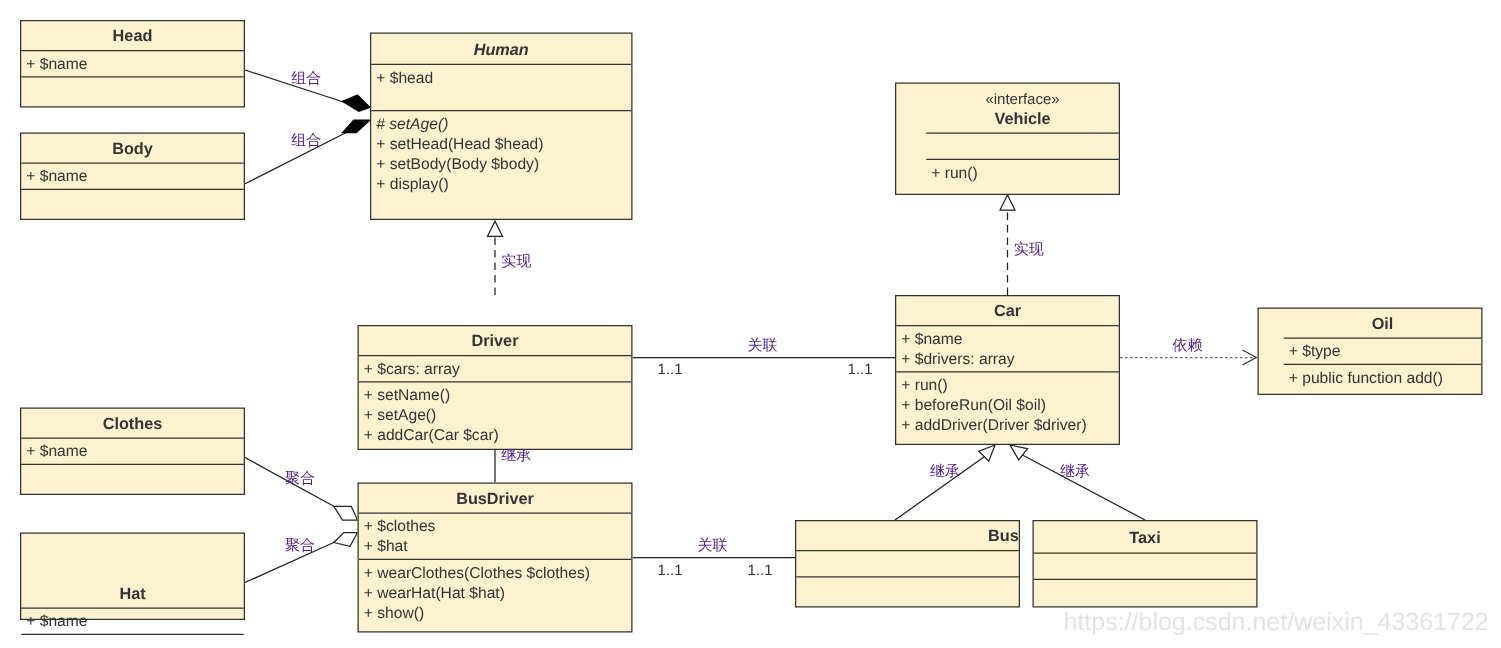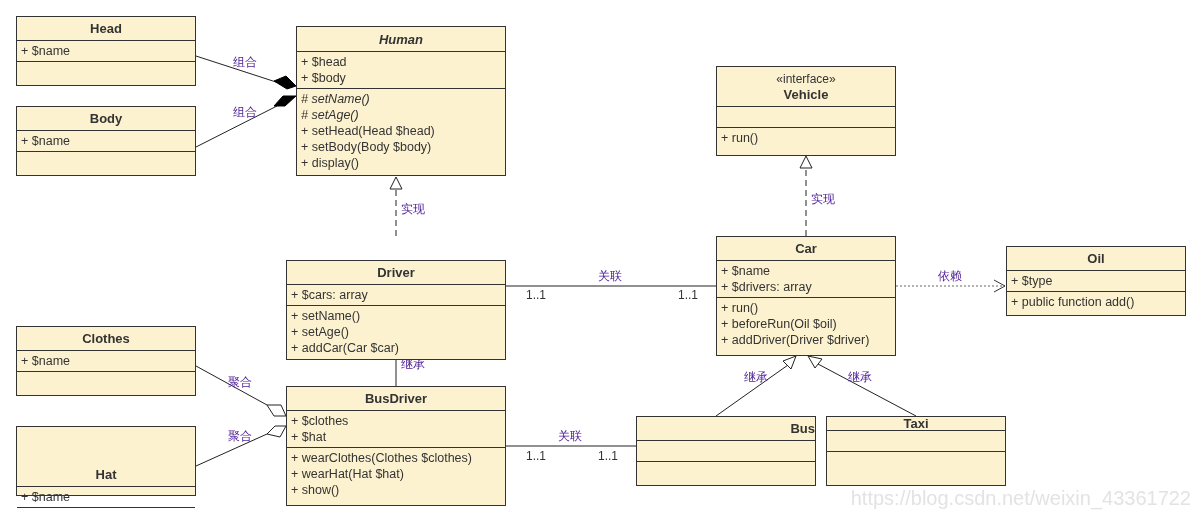--- a/index.html
+++ b/index.html
@@ -98,24 +98,22 @@
   </div>
   <div class="sec" style="height:23px;"></div>
 </div>
 
 <div class="cls" style="left:296px;top:26px;width:210px;height:150px;">
   <div class="hdr abstract" style="height:25px;">
       <span class="name">Human</span>
     </div>
   <div class="sec" style="height:37px;">
     <div class="row">+ $head</div>
-    <div class="row">+ $body</div>
   </div>
   <div class="sec" style="height:86px;">
-    <div class="row italic"><span class="txt"># setName()</span></div>
     <div class="row italic"><span class="txt"># setAge()</span></div>
     <div class="row"><span class="txt">+ setHead(Head $head)</span></div>
     <div class="row"><span class="txt">+ setBody(Body $body)</span></div>
     <div class="row"><span class="txt">+ display()</span></div>
   </div>
 </div>
 
 <div class="cls" style="left:286px;top:236px;width:220px;height:100px;margin-top:24px;">
   <div class="hdr" style="height:24px;">
       <span class="name">Driver</span>
@@ -158,21 +156,21 @@
     <div class="row">+ $clothes</div>
     <div class="row">+ $hat</div>
   </div>
   <div class="sec" style="height:57px;">
     <div class="row">+ wearClothes(Clothes $clothes)</div>
     <div class="row">+ wearHat(Hat $hat)</div>
     <div class="row">+ show()</div>
   </div>
 </div>
 
-<div class="cls" style="left:716px;top:66px;width:180px;height:90px;">
+<div class="cls" style="left:716px;top:66px;width:180px;height:90px;padding-left:24px;">
   <div class="hdr" style="height:40px;">
     <span class="stereo">«interface»</span>
     <span class="name">Vehicle</span>
   </div>
   <div class="sec" style="height:21px;"></div>
   <div class="sec" style="height:27px;">
     <div class="row">+ run()</div>
   </div>
 </div>
 
@@ -184,41 +182,41 @@
     <div class="row">+ $name</div>
     <div class="row">+ $drivers: array</div>
   </div>
   <div class="sec" style="height:57px;">
     <div class="row">+ run()</div>
     <div class="row">+ beforeRun(Oil $oil)</div>
     <div class="row">+ addDriver(Driver $driver)</div>
   </div>
 </div>
 
-<div class="cls" style="left:1006px;top:246px;width:180px;height:70px;">
+<div class="cls" style="left:1006px;top:246px;width:180px;height:70px;padding-left:20px;">
   <div class="hdr" style="height:24px;">
       <span class="name">Oil</span>
     </div>
   <div class="sec" style="height:21px;">
     <div class="row">+ $type</div>
   </div>
   <div class="sec" style="height:23px;">
     <div class="row">+ public function add()</div>
   </div>
 </div>
 
 <div class="cls" style="left:636px;top:416px;width:180px;height:70px;">
   <div class="hdr" style="height:24px;text-align:right;">
       <span class="name">Bus</span>
     </div>
   <div class="sec" style="height:21px;"></div>
   <div class="sec" style="height:23px;"></div>
 </div>
 
 <div class="cls" style="left:826px;top:416px;width:180px;height:70px;">
-  <div class="hdr" style="height:14px;">
+  <div class="hdr" style="height:26px;">
       <span class="name">Taxi</span>
     </div>
   <div class="sec" style="height:21px;"></div>
   <div class="sec" style="height:23px;"></div>
 </div>
 
 <div class="watermark">https://blog.csdn.net/weixin_43361722</div>
 
 </body></html>

